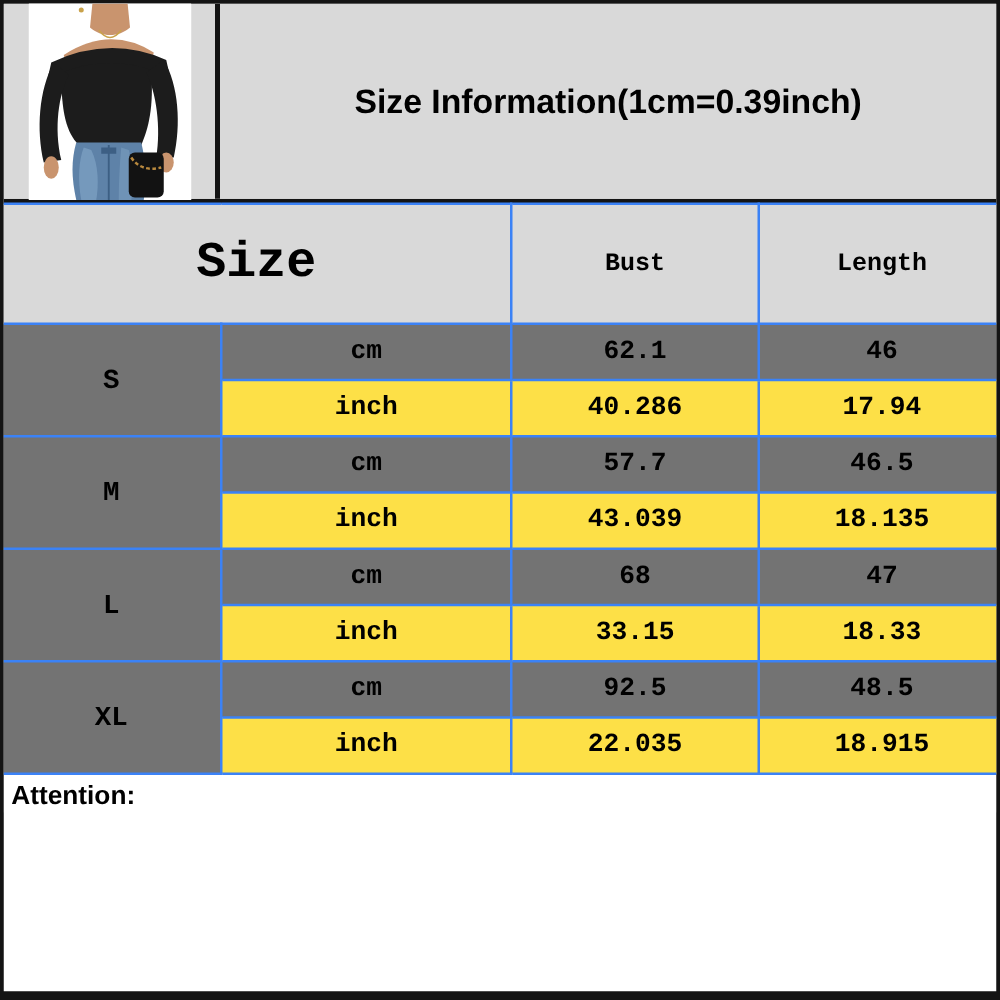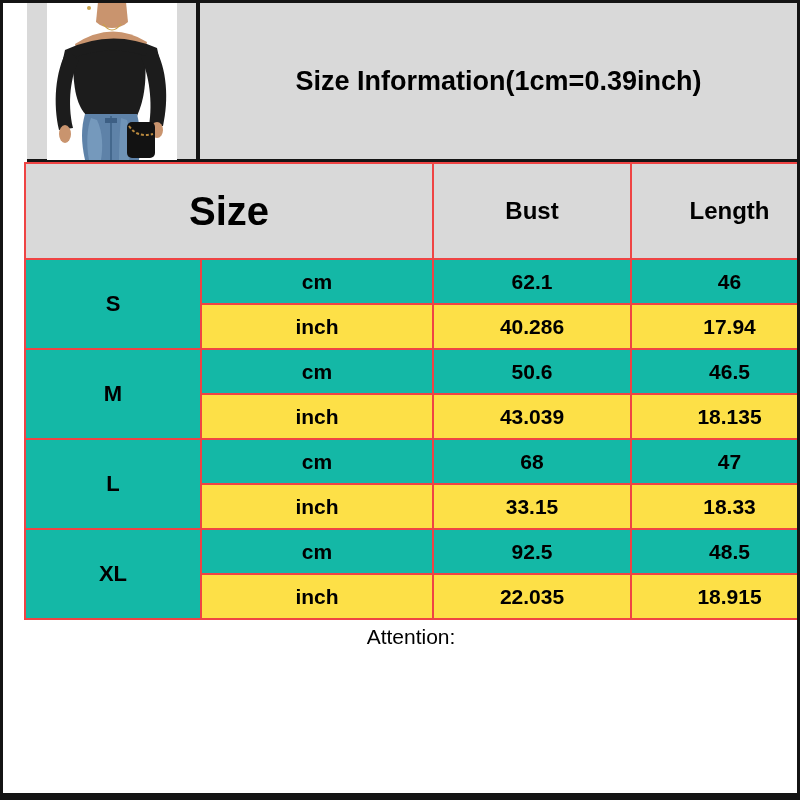--- a/index.html
+++ b/index.html
@@ -5,21 +5,20 @@
   html, body { margin: 0; padding: 0; background: #ffffff; }
   * { box-sizing: border-box; }
   .page {
     width: 800px; height: 800px;
     border: 3px solid #141414;
     border-bottom-width: 7px;
     font-family: "Liberation Sans", sans-serif;
     color: #000;
     overflow: hidden;
     background: #ffffff;
-    padding-left: 24px;
   }
 
   
   .banner { display: flex; height: 160px; border-bottom: 4px solid #141414; }
   .banner-photo-cell {
     width: 173px; flex: 0 0 173px;
     background: #d9d9d9;
     border-right: 4px solid #141414;
     display: flex; align-items: center; justify-content: center;
   }
@@ -37,45 +36,46 @@
   
   table.size-table {
     border-collapse: collapse; table-layout: fixed;
     width: 800px; margin-left: -3px; margin-top: -1px;
   }
   table.size-table col.c-size   { width: 176px; }
   table.size-table col.c-unit   { width: 232px; }
   table.size-table col.c-bust   { width: 198px; }
   table.size-table col.c-length { width: 197px; }
   table.size-table th, table.size-table td {
-    border: 2px solid #ef4444;
+    border: 2px solid #3b82f6;
     text-align: center; vertical-align: middle;
     padding: 0;
+    font-family: Liberation Mono, monospace;
   }
   tr.head-row { height: 96px; }
   tr.head-row th { background: #d9d9d9; }
   th.size-head { font-size: 40px; font-weight: bold; }
-  th.col-head  { font-size: 24px; font-weight: bold; }
+  th.col-head  { font-size: 20px; font-weight: bold; }
   tr.data-row { height: 45px; }
   td.size-label {
     background: #c8c6c5; font-size: 22px; font-weight: bold;
   }
-  tr.row-cm td   { background: #14b8a6; }
+  tr.row-cm td   { background: #737373; }
   tr.row-inch td { background: #fde047; }
   td.unit-cell { font-size: 21px; font-weight: bold; }
   td.val-cell  { font-size: 21px; font-weight: bold; }
 
   
   .attention {
     background: #ffffff;
     padding: 3px 8px 0 6px;
     font-size: 21px; line-height: 1.3;
   }
   .attention p { margin: 0; text-align: justify; }
-  .attention .attn-heading { text-align: center; }
+  .attention .attn-heading { text-align: left; font-weight: bold; }
 </style>
 </head>
 <body>
 
 <div class="page">
 
   <div class="banner">
     <div class="banner-photo-cell">
       <div class="photo-frame">
         <svg width="130" height="158" viewBox="0 0 130 158">
@@ -137,21 +137,21 @@
     </tr>
     <tr class="data-row row-inch">
       <td class="unit-cell">inch</td>
       <td class="val-cell">40.286</td>
       <td class="val-cell">17.94</td>
     </tr>
 
     <tr class="data-row row-cm">
       <td class="size-label" rowspan="2">M</td>
       <td class="unit-cell">cm</td>
-      <td class="val-cell">50.6</td>
+      <td class="val-cell">57.7</td>
       <td class="val-cell">46.5</td>
     </tr>
     <tr class="data-row row-inch">
       <td class="unit-cell">inch</td>
       <td class="val-cell">43.039</td>
       <td class="val-cell">18.135</td>
     </tr>
 
     <tr class="data-row row-cm">
       <td class="size-label" rowspan="2">L</td>

